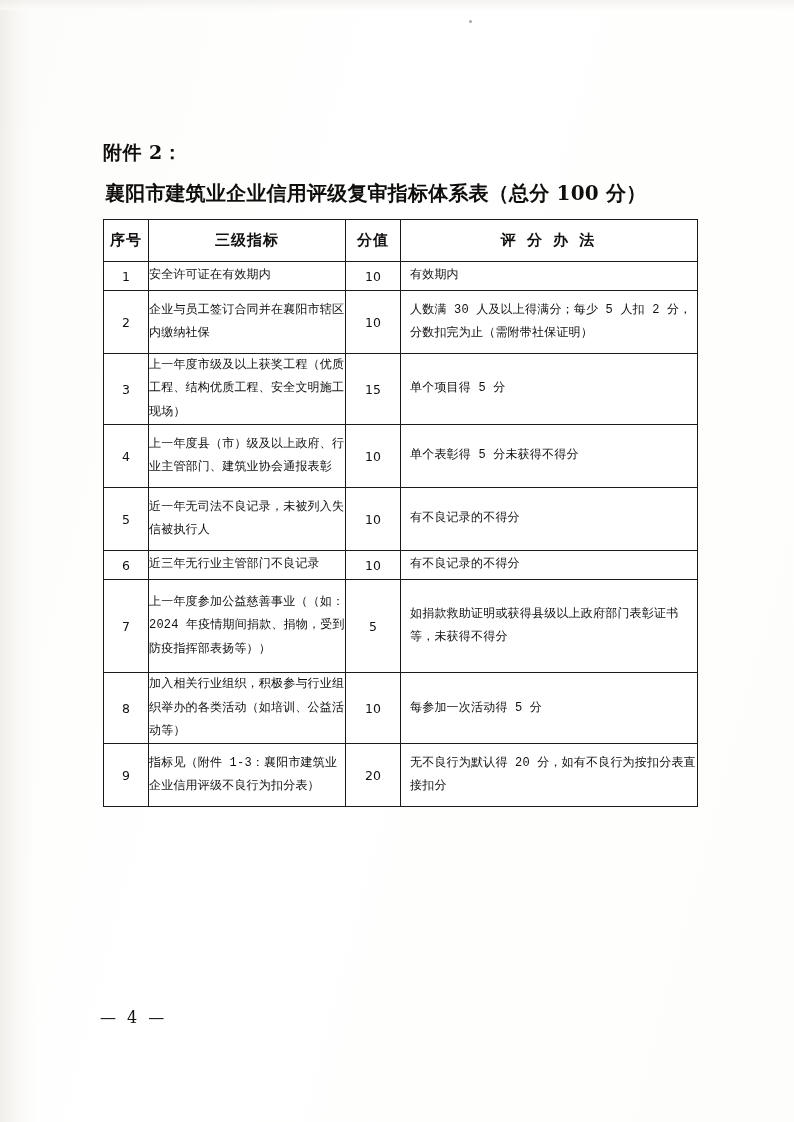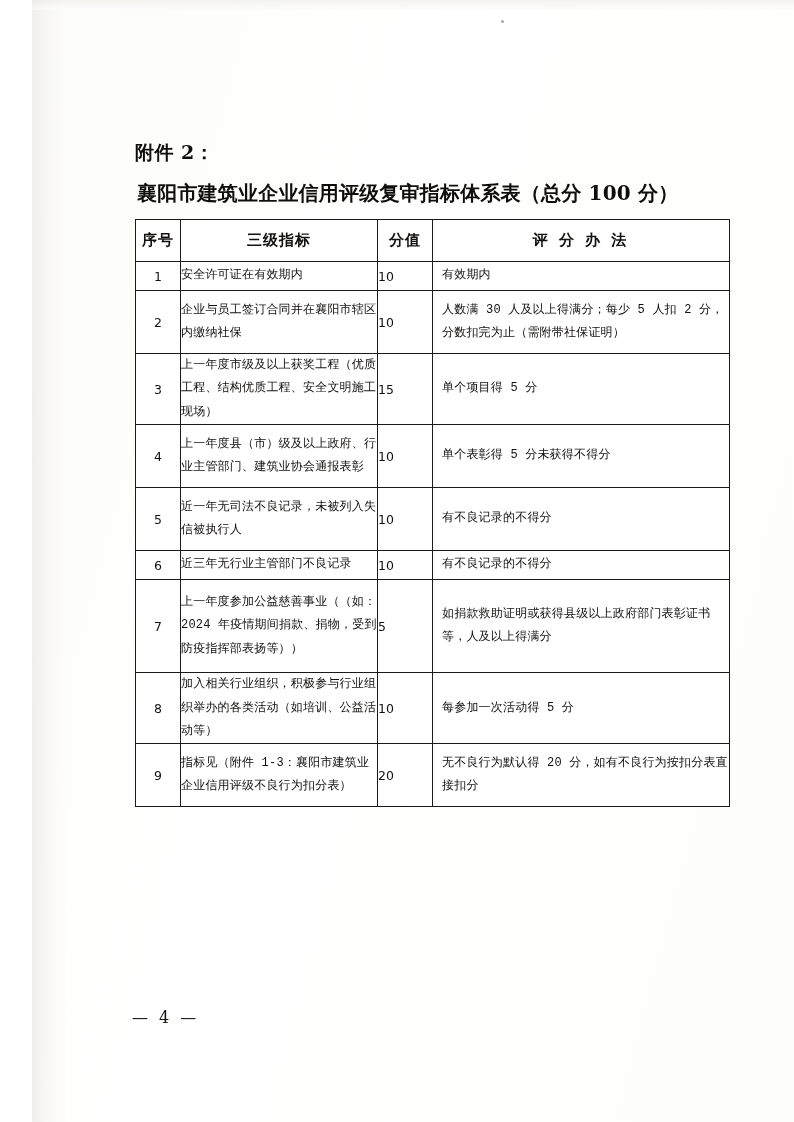--- a/index.html
+++ b/index.html
@@ -12,21 +12,20 @@
     background: #ffffff;
     font-family: "DejaVu Sans", "Liberation Sans", sans-serif;
     color: #12100f;
     position: relative;
     overflow: hidden;
   }
   .page {
     position: absolute;
     inset: 0;
     background: #f0abfc;
-    margin-left: 32px;
   }
   .scan-tint {
     position: absolute;
     inset: 0;
     background: linear-gradient(105deg, rgba(252,252,250,1) 0%, rgba(255,255,255,1) 40%, rgba(253,253,251,1) 100%);
     pointer-events: none;
   }
   .top-speck {
     position: absolute;
     left: 469px;
@@ -85,21 +84,21 @@
     letter-spacing: 1px;
     font-family: "DejaVu Sans", "Liberation Sans", sans-serif;
   }
   .th-inner.method { letter-spacing: 3px; }
   .cell-no {
     text-align: center;
     font-size: 12.5px;
     padding: 6px 2px;
   }
   .cell-score {
-    text-align: left;
+    text-align: center;
     font-size: 12.5px;
     padding: 6px 2px;
   }
   .cell-text {
     font-size: 12px;
     line-height: 1.95;
     padding: 9px 8px 9px 10px;
     text-align: left;
     letter-spacing: .2px;
     font-family: Liberation Mono, monospace;
@@ -209,21 +208,21 @@
         <tr class="row-h6">
           <td class="cell-no">6</td>
           <td class="cell-text">近三年无行业主管部门不良记录</td>
           <td class="cell-score">10</td>
           <td class="cell-text method-text">有不良记录的不得分</td>
         </tr>
         <tr class="row-h7">
           <td class="cell-no">7</td>
           <td class="cell-text">上一年度参加公益慈善事业（（如：2024 年疫情期间捐款、捐物，受到防疫指挥部表扬等））</td>
           <td class="cell-score">5</td>
-          <td class="cell-text method-text">如捐款救助证明或获得县级以上政府部门表彰证书等，人及以上得满分</td>
+          <td class="cell-text method-text">如捐款救助证明或获得县级以上政府部门表彰证书等，未获得不得分</td>
         </tr>
         <tr class="row-h8">
           <td class="cell-no">8</td>
           <td class="cell-text">加入相关行业组织，积极参与行业组织举办的各类活动（如培训、公益活动等）</td>
           <td class="cell-score">10</td>
           <td class="cell-text method-text">每参加一次活动得 5 分</td>
         </tr>
         <tr class="row-h9">
           <td class="cell-no">9</td>
           <td class="cell-text">指标见（附件 1-3：襄阳市建筑业企业信用评级不良行为扣分表）</td>

